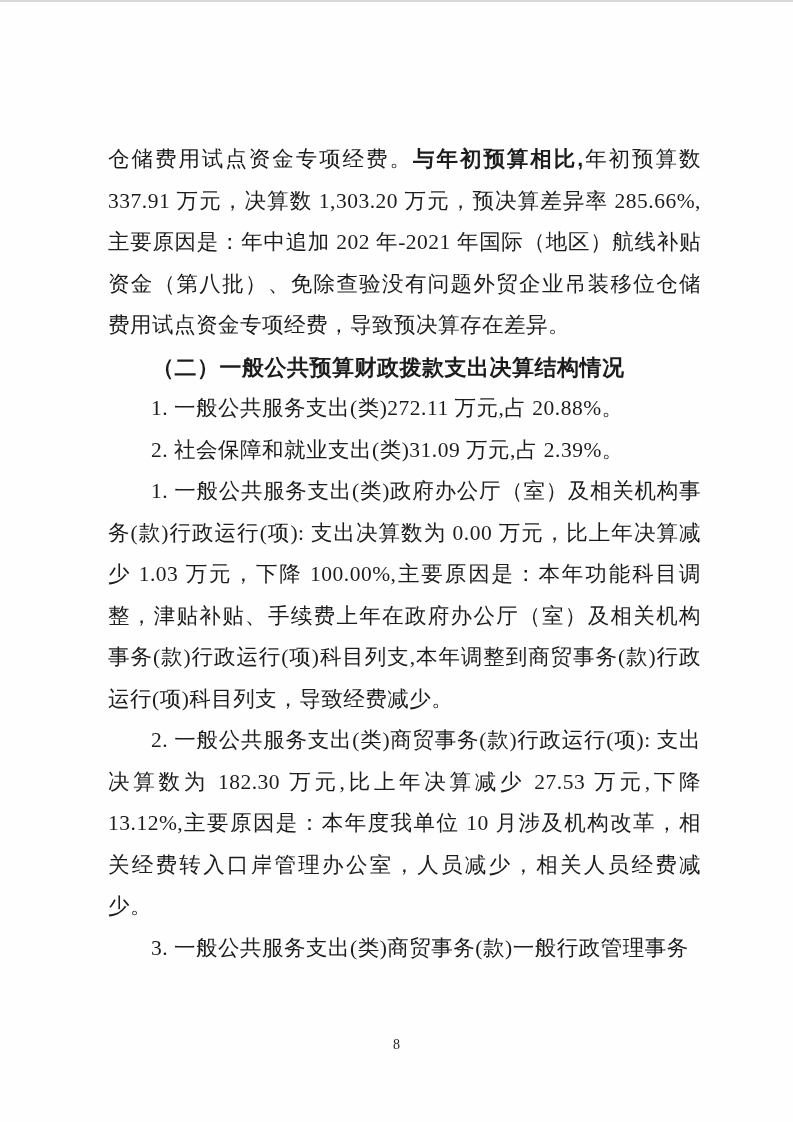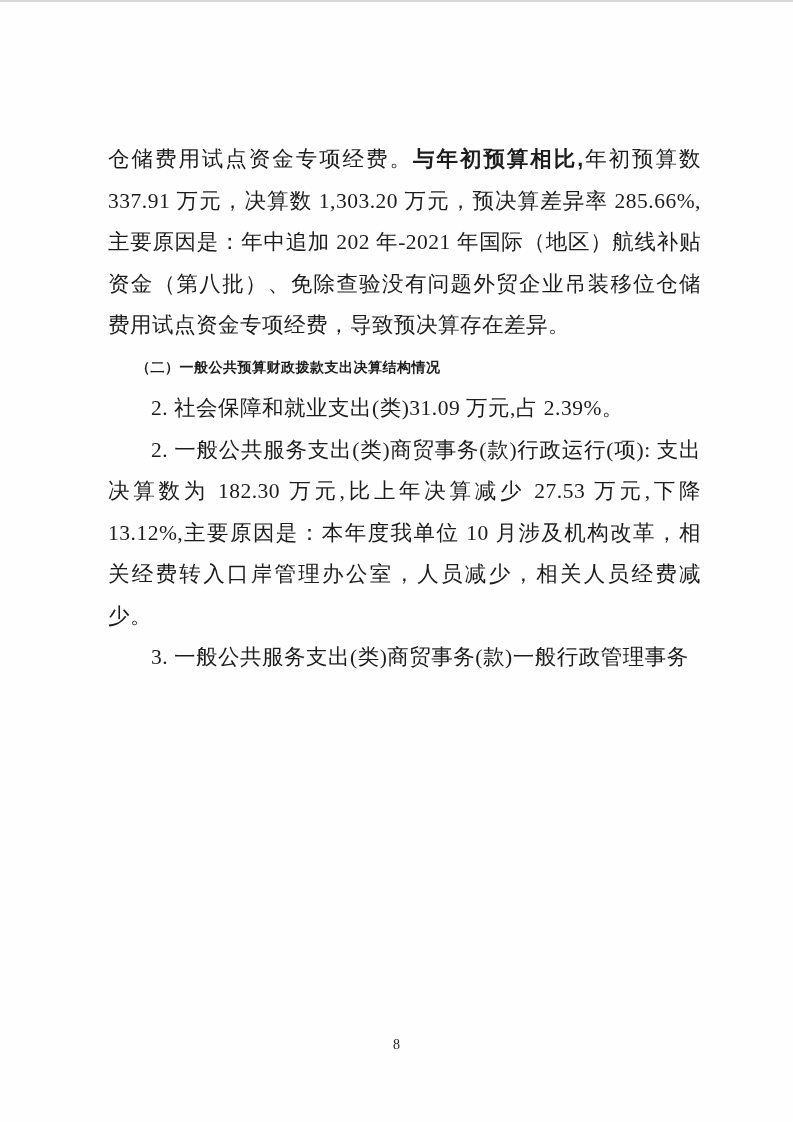--- a/index.html
+++ b/index.html
@@ -28,21 +28,21 @@
     text-align: justify;
     letter-spacing: 0.5px;
   }
   .para {
     margin: 0;
     text-indent: 2em;
   }
   .para.no-indent { text-indent: 0; }
   .section-heading {
     margin: 0;
-    font-size: 14px;
+    font-size: 22px;
     line-height: 41.5px;
     font-weight: bold;
     text-indent: 2em;
     text-align: left;
     font-family: "Liberation Sans", "DejaVu Sans", sans-serif;
   }
   .bold-run {
     font-weight: bold;
     font-family: "Liberation Sans", "DejaVu Sans", sans-serif;
   }
@@ -61,25 +61,27 @@
 <body>
 
 <div class="scan-edge-top"></div>
 
 <div class="text-block">
 
   <p class="para no-indent"><span>仓储费用试点资金专项经费。</span><span class="bold-run">与年初预算相比,</span><span>年初预算数 337.91 万元，决算数 1,303.20 万元，预决算差异率 285.66%,主要原因是：年中追加 202 年-2021 年国际（地区）航线补贴资金（第八批）、免除查验没有问题外贸企业吊装移位仓储费用试点资金专项经费，导致预决算存在差异。</span></p>
 
   <h3 class="section-heading">（二）一般公共预算财政拨款支出决算结构情况</h3>
 
+  <p class="para">1. 一般公共服务支出(类)272.11 万元,占 20.88%。</p>
 
   <p class="para">2. 社会保障和就业支出(类)31.09 万元,占 2.39%。</p>
 
 
 
+  <p class="para">1. 一般公共服务支出(类)政府办公厅（室）及相关机构事务(款)行政运行(项): 支出决算数为 0.00 万元，比上年决算减少 1.03 万元，下降 100.00%,主要原因是：本年功能科目调整，津贴补贴、手续费上年在政府办公厅（室）及相关机构事务(款)行政运行(项)科目列支,本年调整到商贸事务(款)行政运行(项)科目列支，导致经费减少。</p>
 
   <p class="para">2. 一般公共服务支出(类)商贸事务(款)行政运行(项): 支出决算数为 182.30 万元,比上年决算减少 27.53 万元,下降 13.12%,主要原因是：本年度我单位 10 月涉及机构改革，相关经费转入口岸管理办公室，人员减少，相关人员经费减少。</p>
 
   <p class="para">3. 一般公共服务支出(类)商贸事务(款)一般行政管理事务</p>
 
 </div>
 
 <div class="page-number">8</div>
 
 </body></html>

